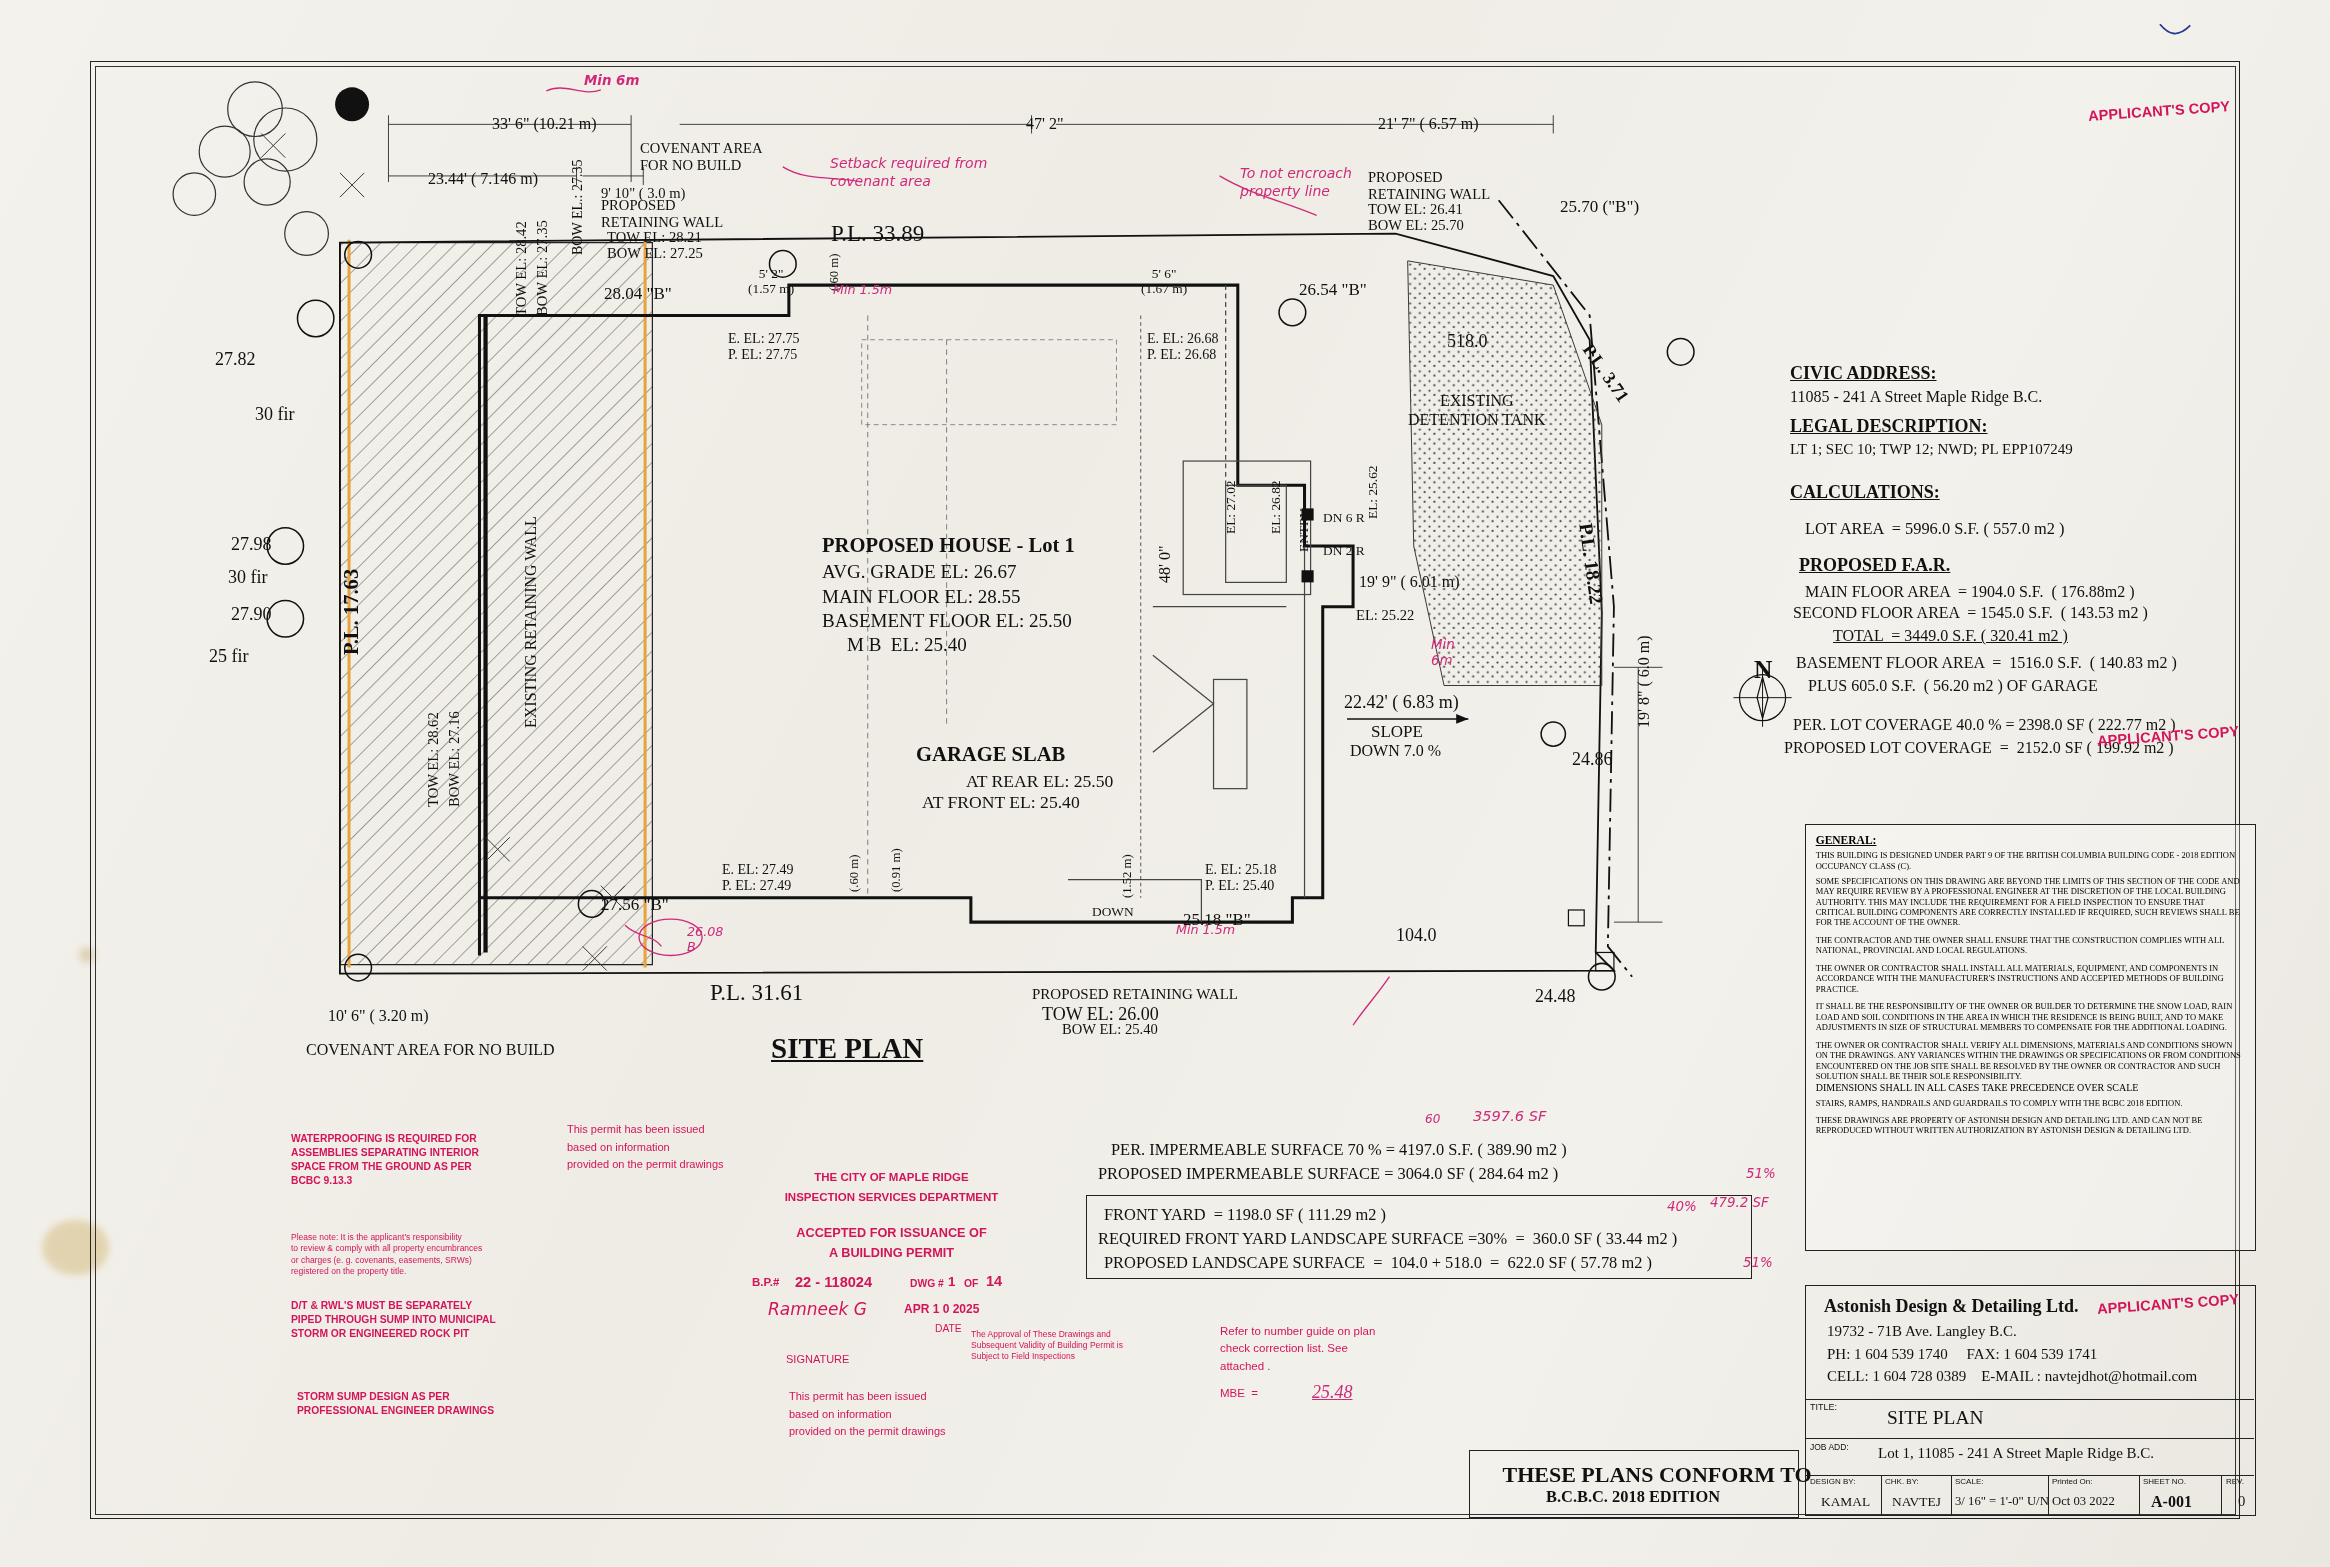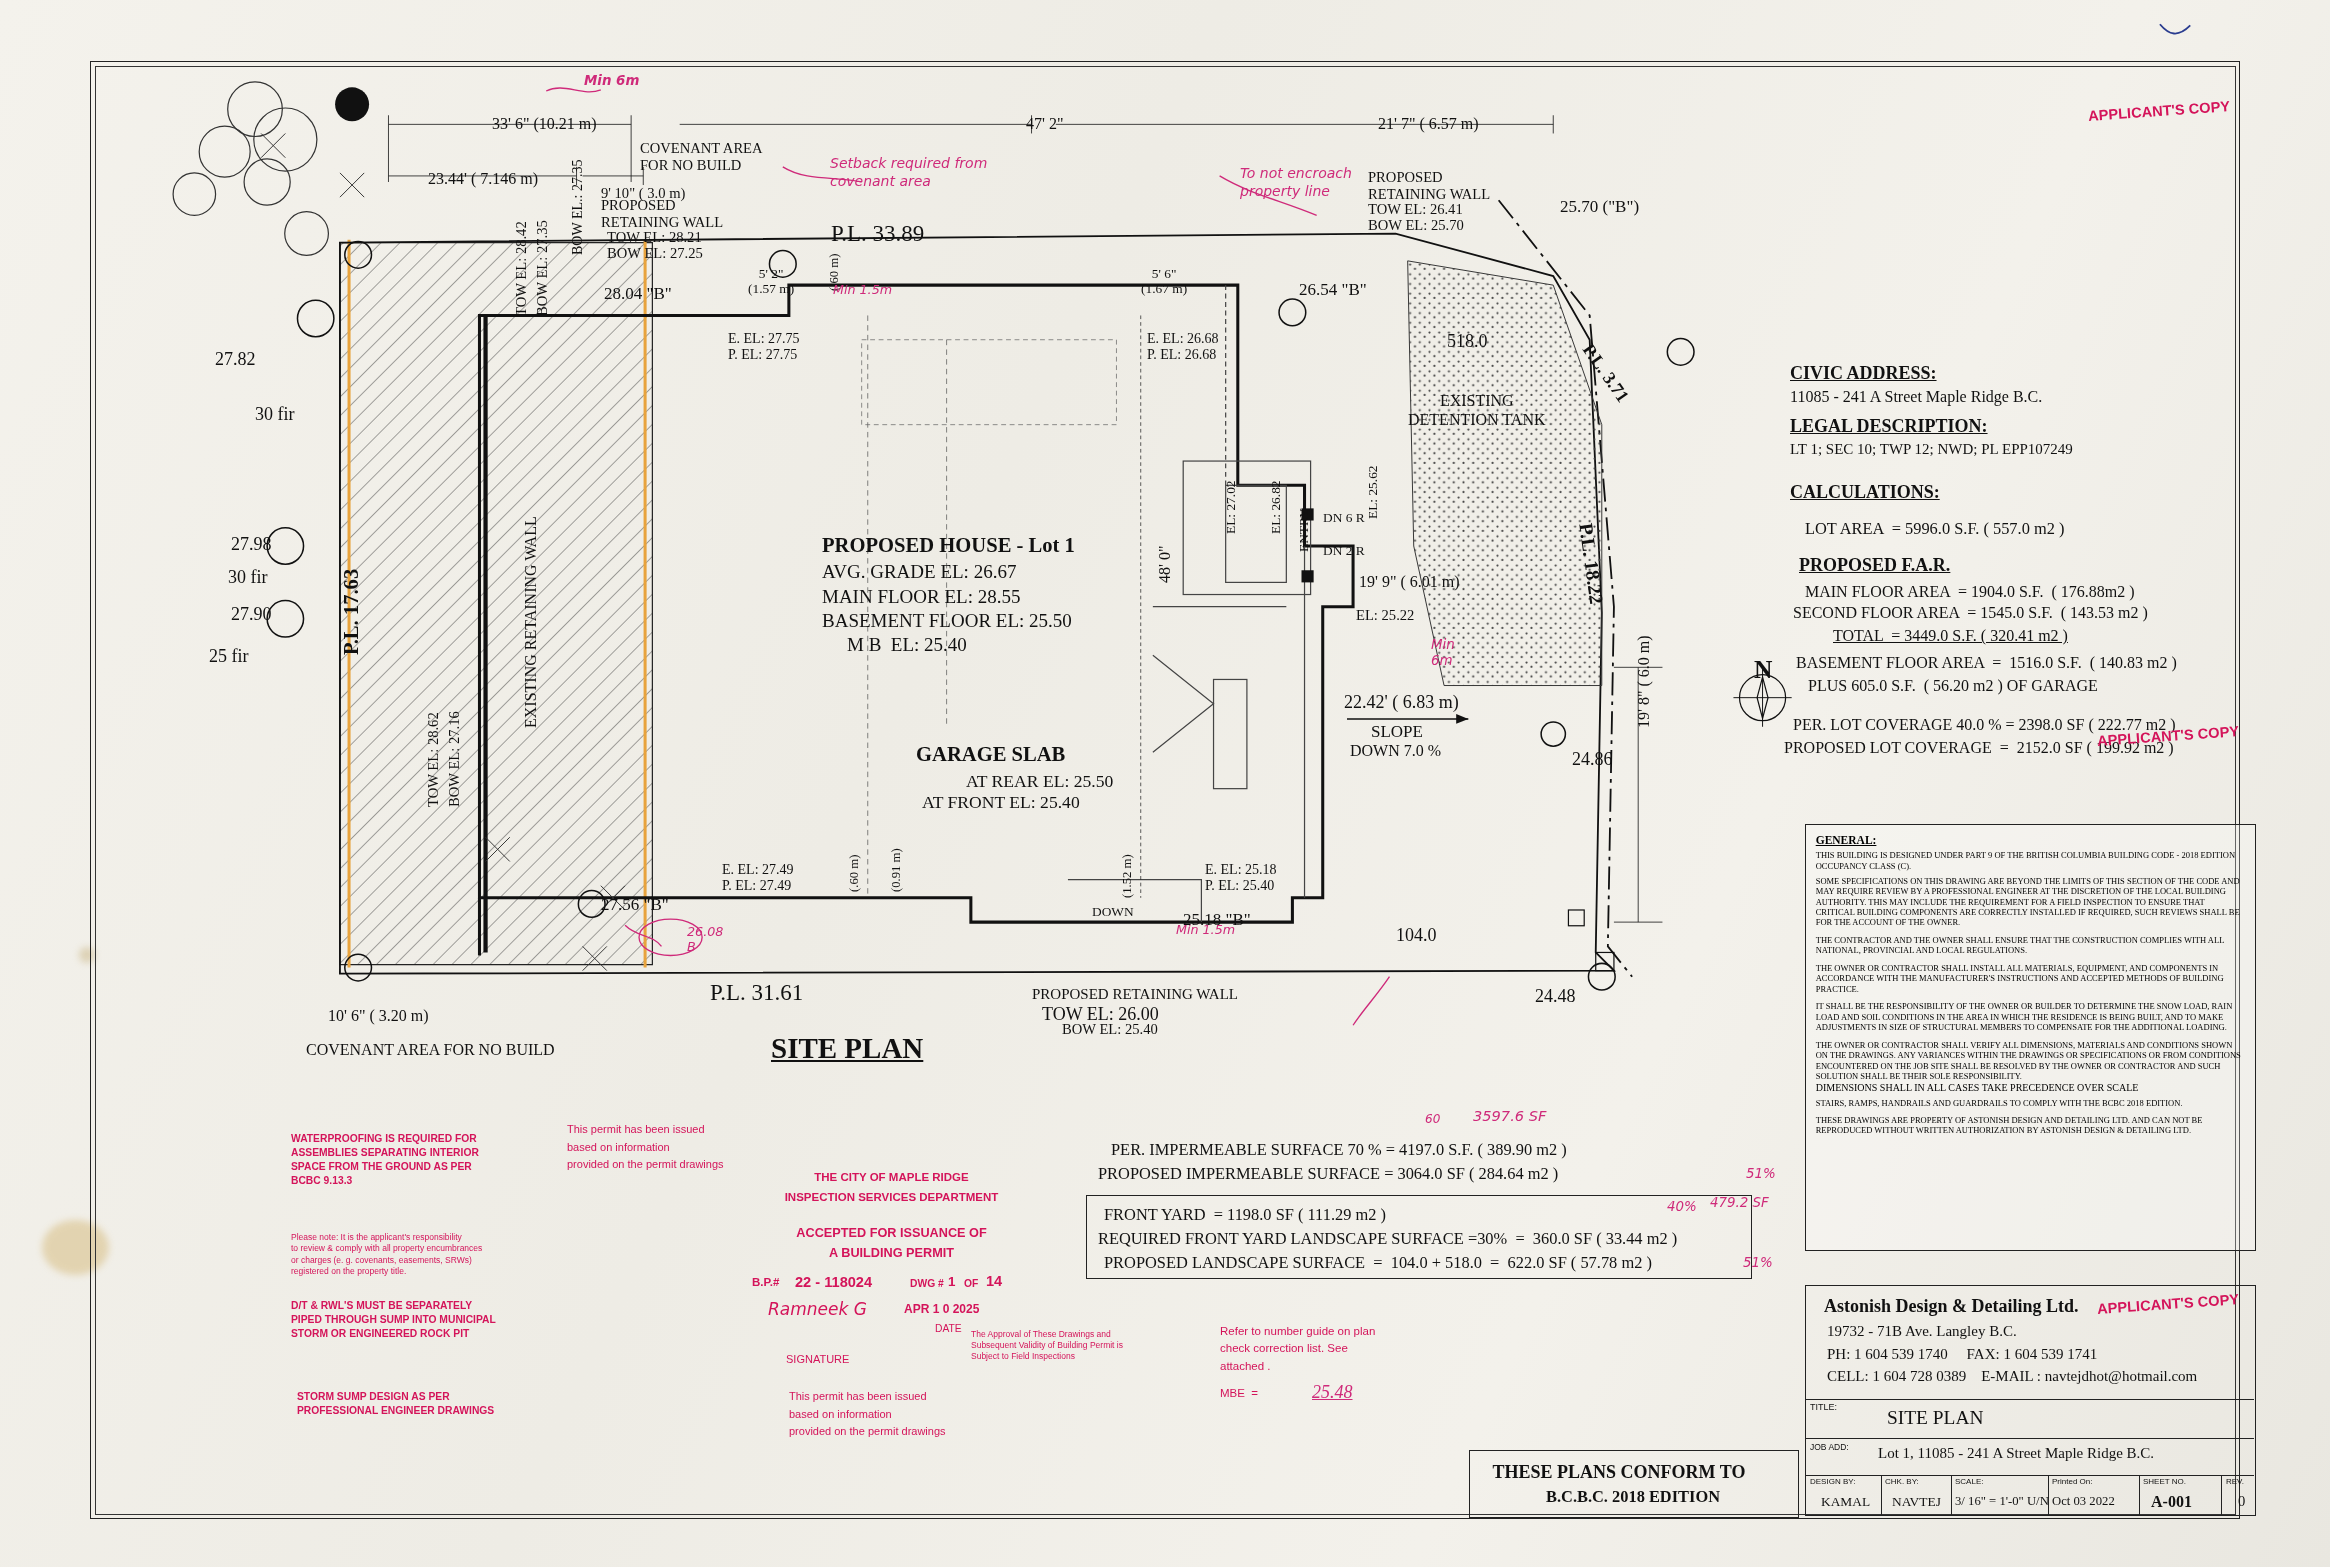--- a/index.html
+++ b/index.html
@@ -342,21 +342,21 @@
   <div class="tx sans" style="left:1955px;top:1477px;font-size:8px;">SCALE:</div>
   <div class="tx ser" style="left:1955px;top:1494px;font-size:12.7px;">3/ 16" = 1'-0" U/N</div>
   <div class="tx sans" style="left:2052px;top:1477px;font-size:8px;">Printed On:</div>
   <div class="tx ser" style="left:2052px;top:1494px;font-size:12.7px;">Oct 03 2022</div>
   <div class="tx sans" style="left:2143px;top:1477px;font-size:8px;">SHEET NO.</div>
   <div class="tx ser b" style="left:2151px;top:1493px;font-size:16px;">A-001</div>
   <div class="tx sans" style="left:2226px;top:1477px;font-size:8px;">REV.</div>
   <div class="tx ser" style="left:2238px;top:1493px;font-size:14.6px;">0</div>
 
   <div class="box" style="left:1469px;top:1450px;width:328px;height:66px;"></div>
-  <div class="tx ser b ctr" style="left:1431px;top:1462px;width:376px;font-size:18px;">THESE PLANS CONFORM TO</div>
+  <div class="tx ser b ctr" style="left:1469px;top:1462px;width:376px;font-size:22px;">THESE PLANS CONFORM TO</div>
   <div class="tx ser b ctr" style="left:1469px;top:1487px;width:328px;font-size:16.4px;">B.C.B.C. 2018 EDITION</div>
 
   <div class="tx ser" style="left:1111px;top:1140px;font-size:16.4px;">PER. IMPERMEABLE SURFACE 70 % = 4197.0 S.F. ( 389.90 m2 )</div>
   <div class="tx ser" style="left:1098px;top:1164px;font-size:16.4px;">PROPOSED IMPERMEABLE SURFACE = 3064.0 SF ( 284.64 m2 )</div>
   <div class="tx hand mag" style="left:1390px;top:1112px;font-size:12px;">60</div>
   <div class="tx hand mag" style="left:1438px;top:1107px;font-size:14.6px;">3597.6 SF</div>
   <div class="tx hand mag" style="left:1711px;top:1166px;font-size:13.4px;">51%</div>
 
   <div class="box" style="left:1086px;top:1195px;width:664px;height:82px;"></div>
   <div class="tx ser" style="left:1104px;top:1205px;font-size:16.4px;">FRONT YARD  = 1198.0 SF ( 111.29 m2 )</div>

